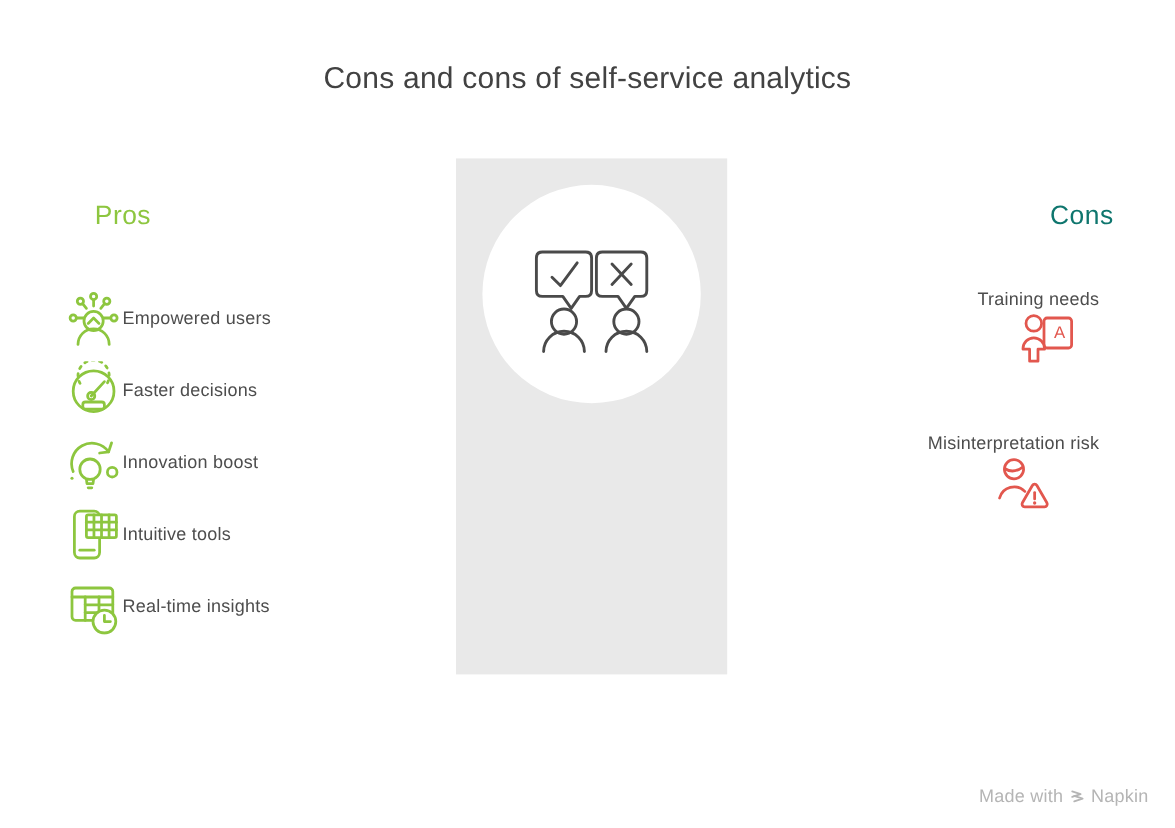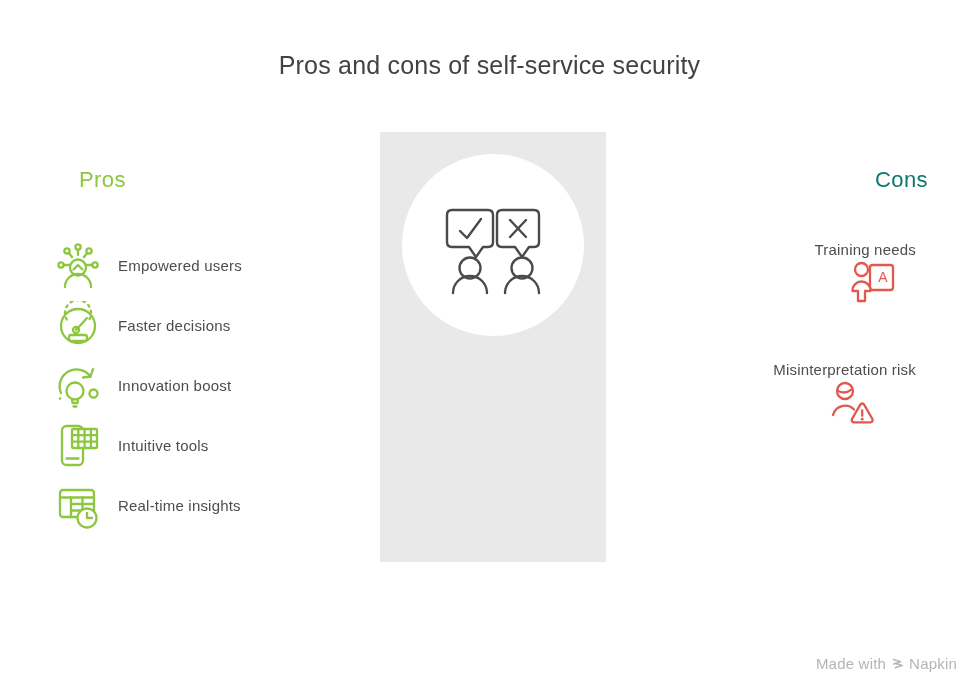--- a/index.html
+++ b/index.html
@@ -15,21 +15,21 @@
   .col-heading {
     position:absolute; top:167px; font-size:22px; font-weight:500; letter-spacing:0.4px;
   }
   .pros-heading { left:57px; color:#8DC63F;margin-left:22px; }
   .cons-heading { right:51px; color:#0f766e; }
 
   .row { position:absolute; height:48px; display:flex; align-items:center; }
   .row .icon48 { width:48px; height:48px; flex:0 0 48px; }
   .row .label { font-size:15px; color:#4d4d4d; letter-spacing:0.2px; white-space:nowrap; }
   .pros-row { left:54px; }
-  .pros-row .label { margin-left:16px; }
+  .pros-row .label { margin-left:0; }
   .cons-row { right:47px; flex-direction:column; }
   .cons-row .label { margin-right:16px; }
 
   .center-panel {
     position:absolute; left:380px; top:132px; width:226px; height:430px;
     background:#E9E9E9;
   }
   .center-circle {
     position:absolute; left:22px; top:22px; width:182px; height:182px;
     background:#ffffff; border-radius:50%;
@@ -38,21 +38,21 @@
     position:absolute; right:22px; bottom:18px; display:flex; align-items:center; gap:5px;
     font-size:15px; color:#b5b5b5; letter-spacing:0.2px;
   }
   svg { display:block; }
 </style>
 </head>
 <body>
 
 <div class="canvas">
 
-  <div class="title">Pros and cons of self-service security</div>
+  <div class="title">Cons and cons of self-service analytics</div>
 
   <div class="col-heading pros-heading">Pros</div>
   <div class="col-heading cons-heading">Cons</div>
 
   <div class="row pros-row" style="top:241px">
     <span class="icon48">
       <svg width="48" height="48" viewBox="0 0 48 48" fill="none" stroke="#8DC63F" stroke-width="2.3" stroke-linecap="round" stroke-linejoin="round">
         <circle cx="7" cy="24" r="2.6"></circle>
           <line x1="10.2" y1="24" x2="15.5" y2="24"></line>
         <circle cx="41" cy="24" r="2.6"></circle>

